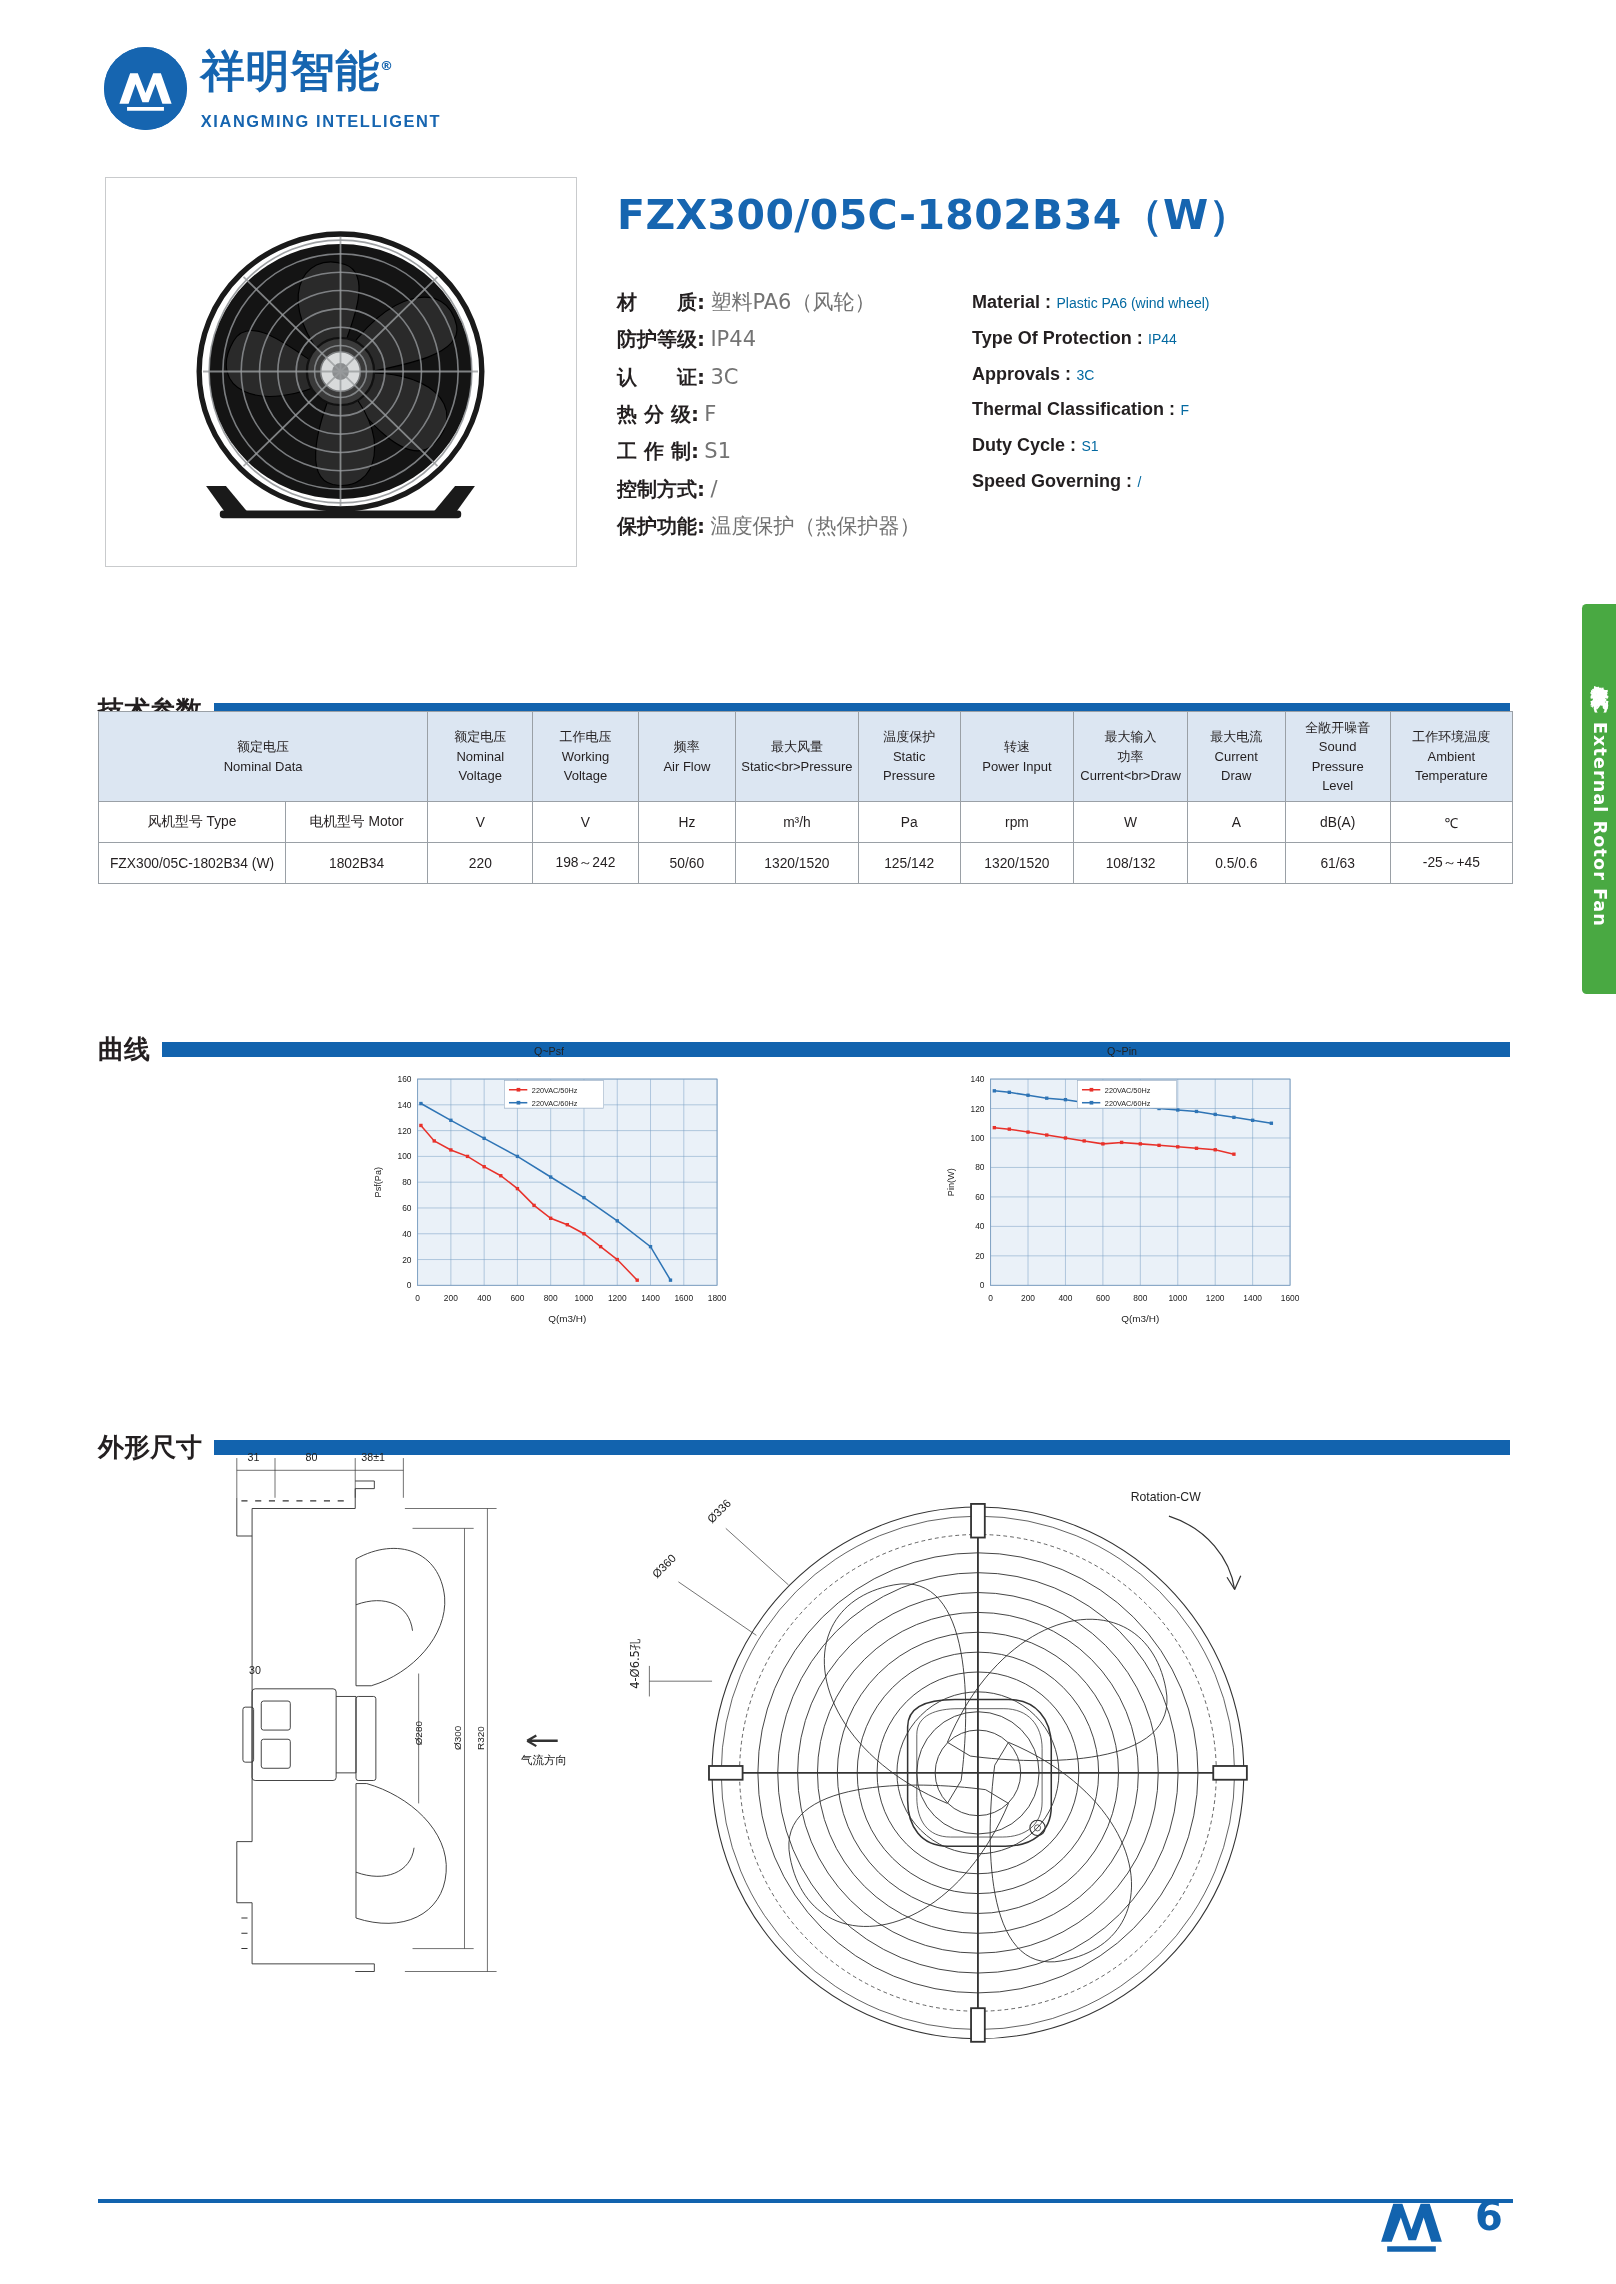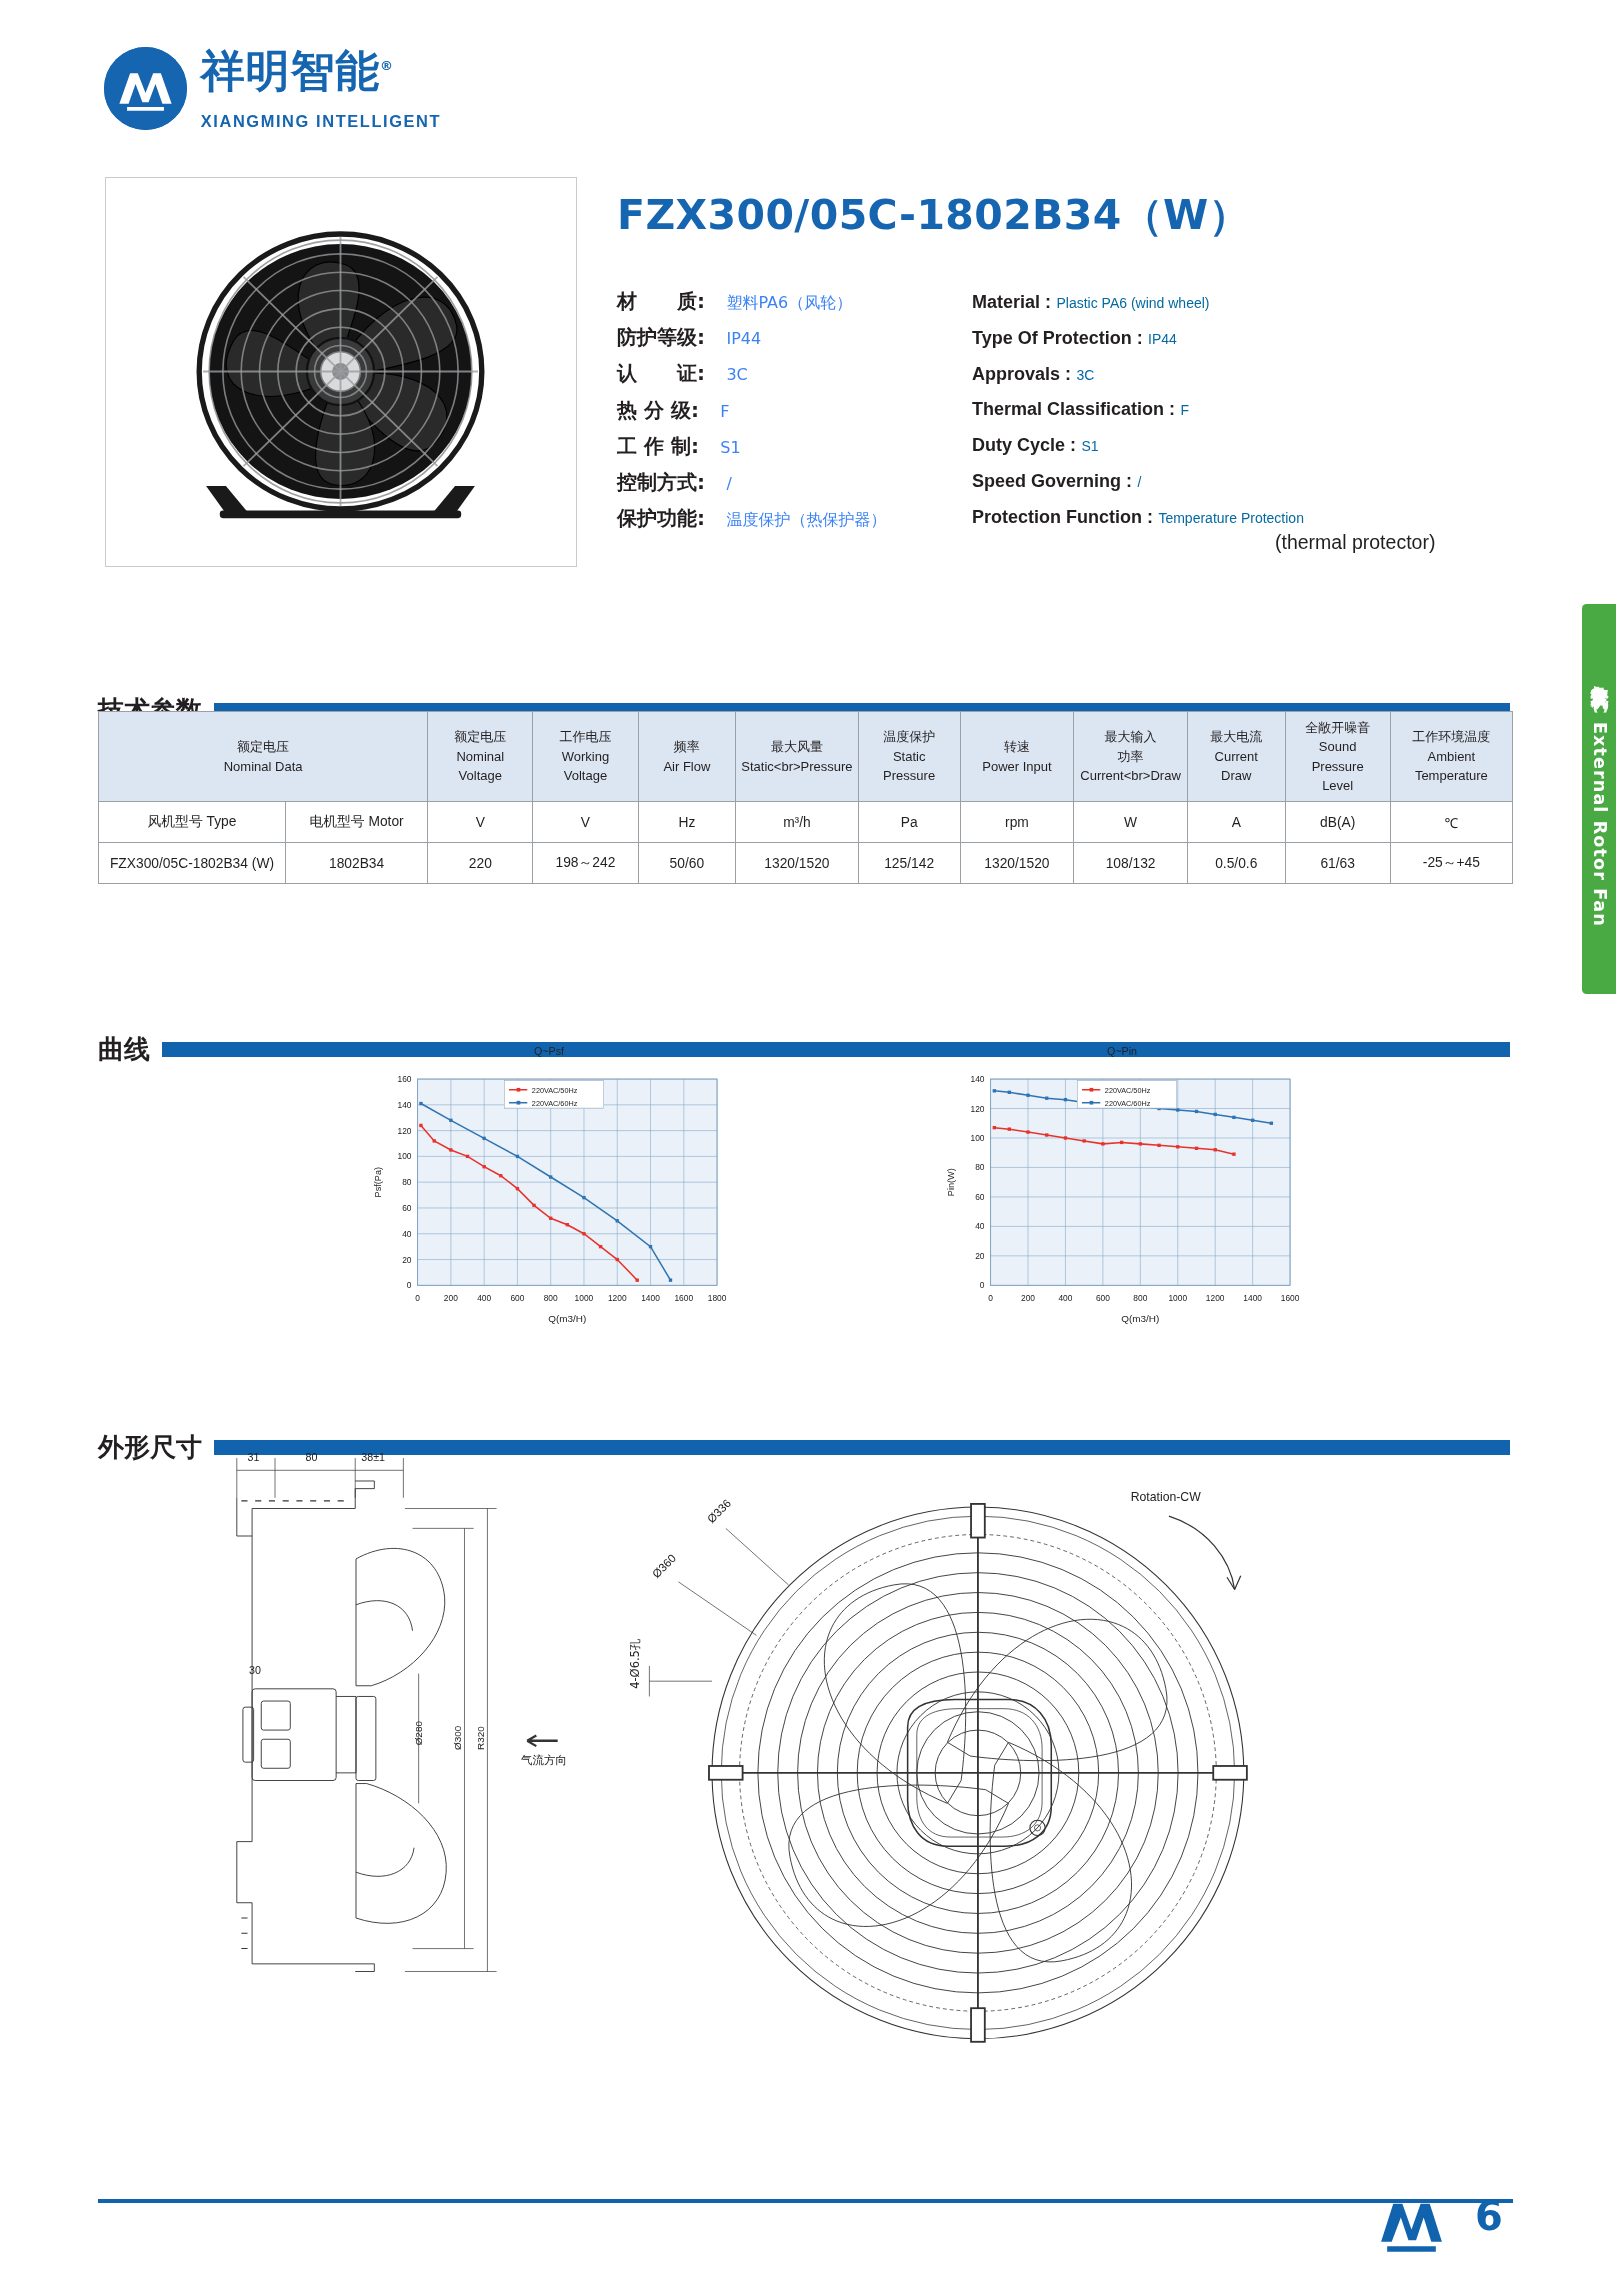--- a/index.html
+++ b/index.html
@@ -52,21 +52,21 @@
 
   
   .spec-cn { position: absolute; left: 617px; top: 290px; width: 352px; }
   .spec-en { position: absolute; left: 972px; top: 290px; width: 565px; }
   .spec-row { margin-bottom: 12.6px; font-size: 19.5px; line-height: 1.18; }
   .spec-cn .lbl {
     font-family: "DejaVu Sans", sans-serif;
     font-weight: bold; color: #231f20; font-size: 20px;
     display: inline-block;
   }
-  .spec-cn .val { font-family: "DejaVu Sans", sans-serif; font-size: 16px; color:#3b82f6;margin-left:16px; }
+  .spec-cn .val { font-family: "DejaVu Sans", sans-serif; font-size: 21px; color:#737373; }
   .spec-en .lbl { font-weight: bold; font-size: 18px; color: #231f20; }
   .spec-en .val { font-size: 14px; color: #0369a1; }
   .spec-en .cont { display: block; margin-left: 303px; margin-top: 3.1px; font-size: 19.5px; }
 
   
   .section { position: absolute; display: flex; align-items: center; width: 1412px; left: 98px; margin-top: 45px; }
   .section .title {
     font-family: "DejaVu Sans", sans-serif;
     font-size: 26px; font-weight: bold; color: #231f20;
     white-space: nowrap; margin-right: 12.2px;
@@ -233,25 +233,20 @@
       <span class="lbl">Thermal Classification :</span>
       <span class="val">F</span>
     </div>
     <div class="spec-row">
       <span class="lbl">Duty Cycle :</span>
       <span class="val">S1</span>
     </div>
     <div class="spec-row">
       <span class="lbl">Speed Governing :</span>
       <span class="val">/</span>
-    </div>
-    <div class="spec-row">
-      <span class="lbl">Protection Function :</span>
-      <span class="val">Temperature Protection</span>
-      <span class="cont">(thermal protector)</span>
     </div>
   </div>
 
   <div class="section" style="top: 648px;">
     <div class="title">技术参数</div>
     <div class="bar"></div>
   </div>
 
   <table class="tbl">
     <thead>

